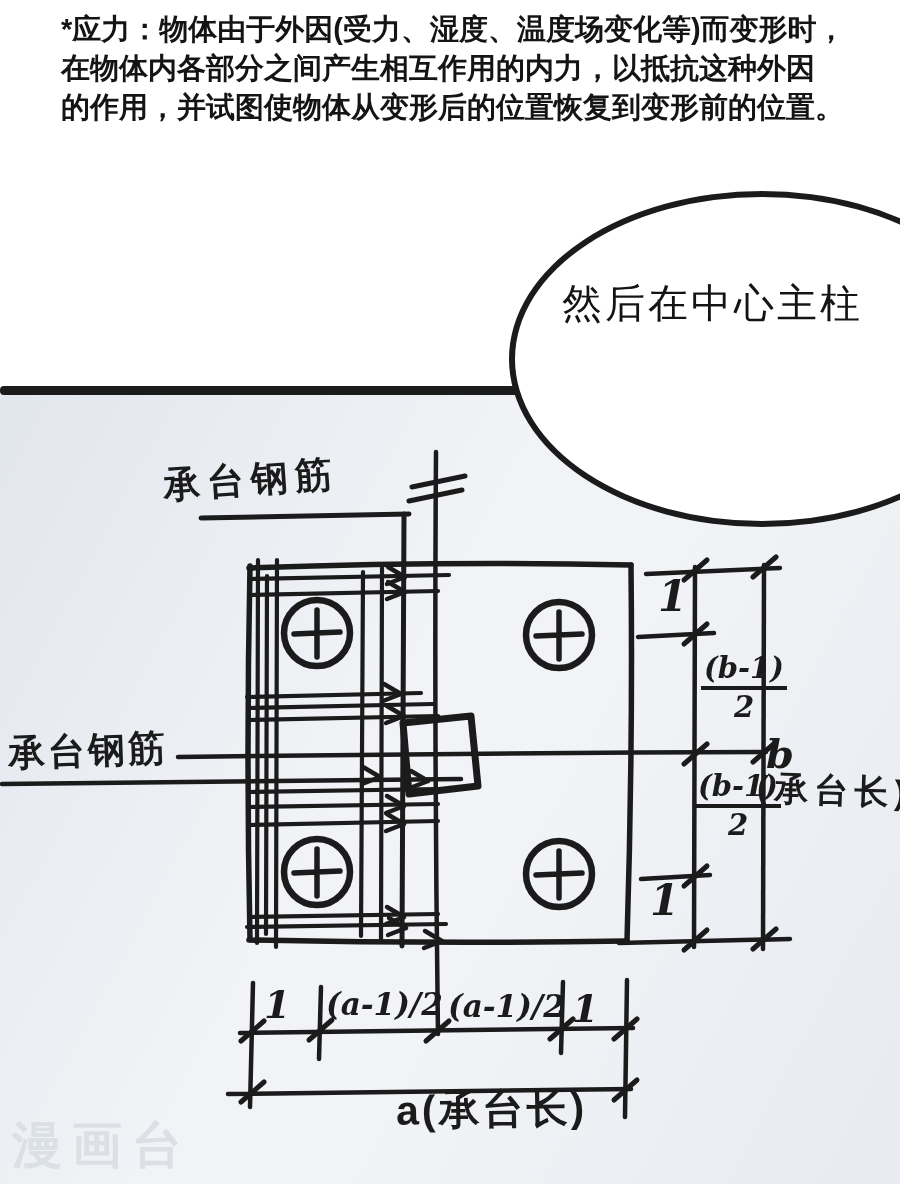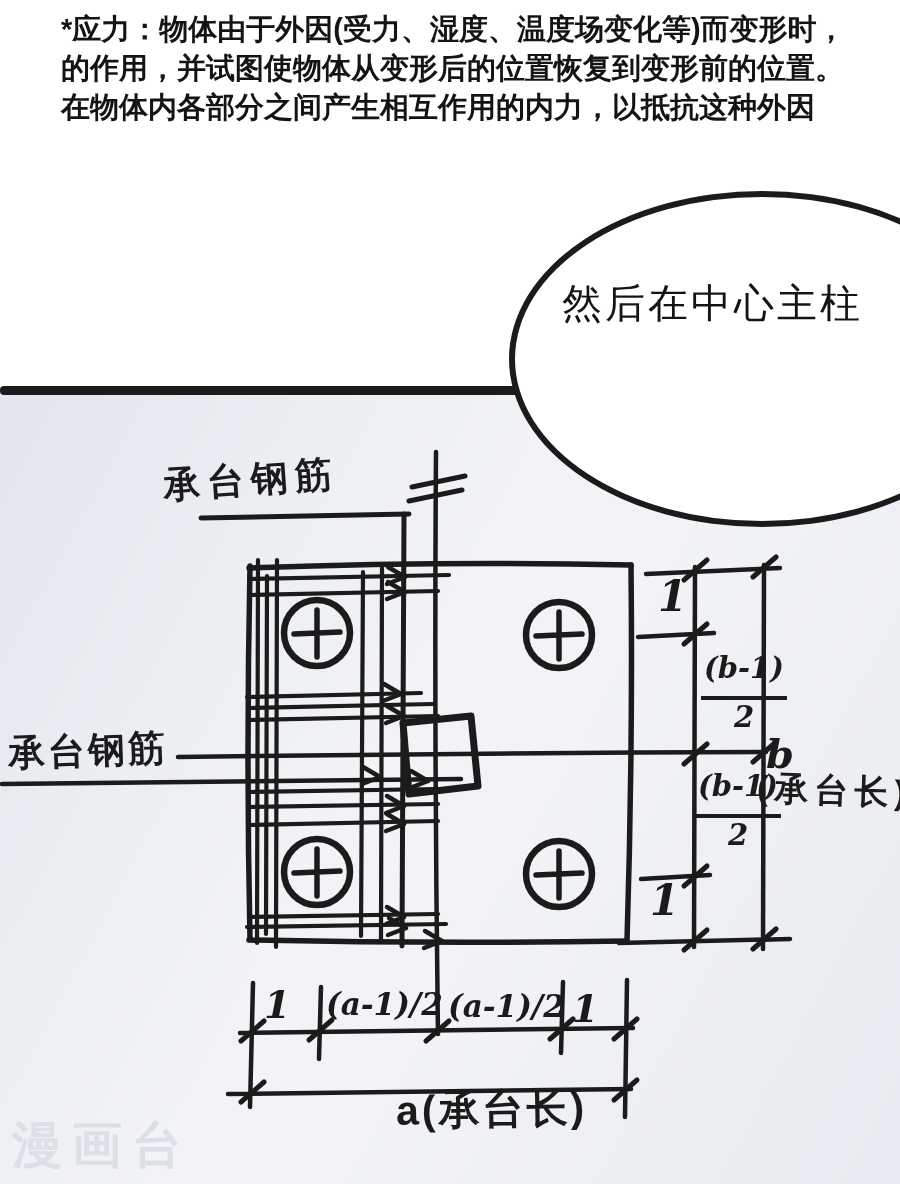--- a/index.html
+++ b/index.html
@@ -26,34 +26,34 @@
   
   .diagram{position:absolute;left:0;top:0;z-index:4;}
   .s{fill:none;stroke:var(--ink);stroke-linecap:round;stroke-linejoin:round;}
   
   .lbl{position:absolute;z-index:5;color:var(--ink);white-space:nowrap;}
   .cjk{font-weight:600;}
   .hand{font-style:italic;font-family:"DejaVu Serif","Liberation Serif",serif;font-weight:600;}
   .frac{position:absolute;z-index:5;display:flex;flex-direction:column;align-items:center;
         font-style:italic;font-family:"DejaVu Serif","Liberation Serif",serif;font-weight:600;
         font-size:29px;line-height:33px;color:var(--ink);}
-  .frac .num{padding:0 3px 11px;border-bottom:4px solid var(--ink);}
+  .frac .num{padding:0 3px 1px;border-bottom:4px solid var(--ink);}
   .frac .den{margin-top:1px;}
   .watermark{position:absolute;left:12px;top:1112px;z-index:1;font-size:50px;font-weight:700;
              letter-spacing:10px;color:var(--watermark);}
 </style>
 </head>
 <body>
 
 <div class="stage">
 
   <div class="note">
     <div>*应力：物体由于外因(受力、湿度、温度场变化等)而变形时，</div>
+    <div>在物体内各部分之间产生相互作用的内力，以抵抗这种外因</div>
     <div>的作用，并试图使物体从变形后的位置恢复到变形前的位置。</div>
-    <div>在物体内各部分之间产生相互作用的内力，以抵抗这种外因</div>
   </div>
 
   <div class="panel"></div>
   <div class="divider"></div>
 
   <div class="watermark">漫画台</div>
 
   <div class="bubble">
     <div class="bubble-text">
       <div>然后在中心主柱</div>

